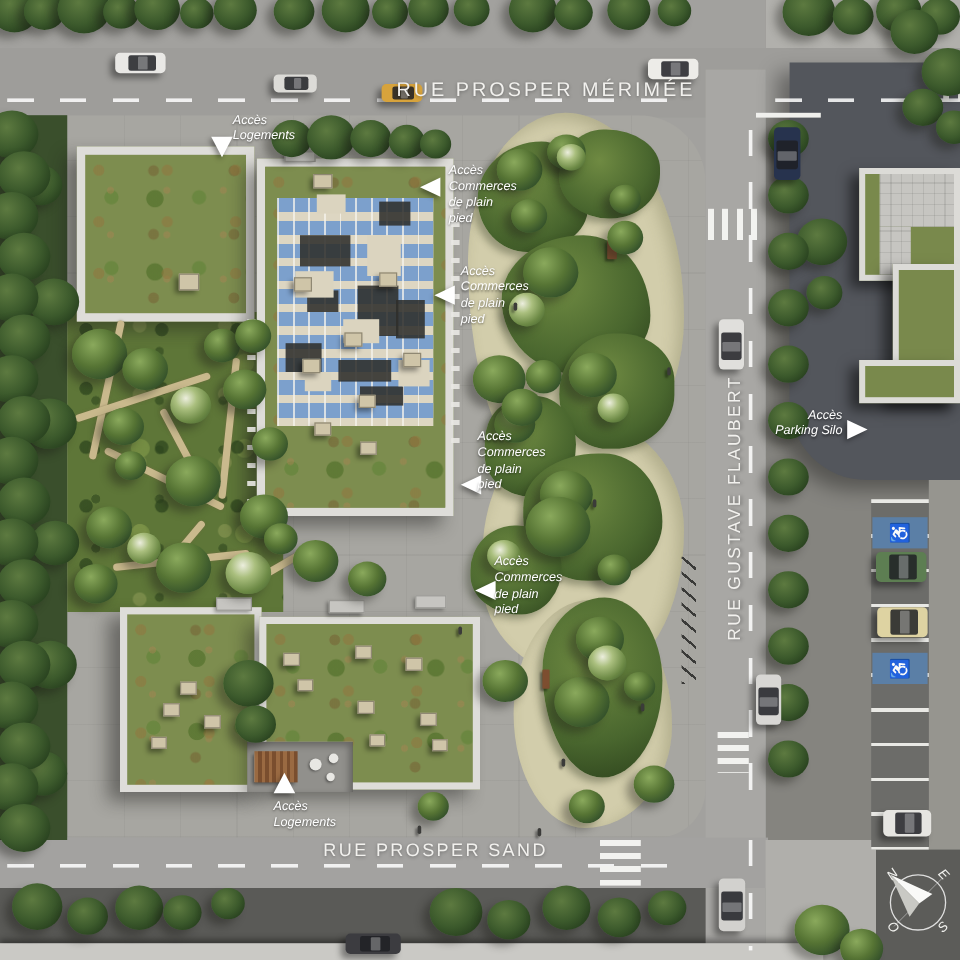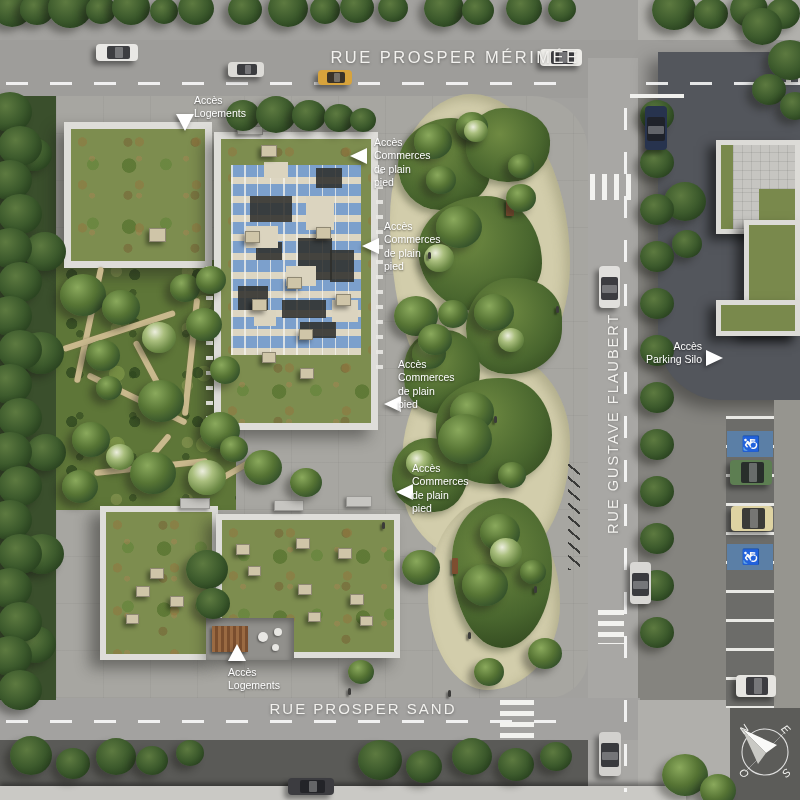--- a/index.html
+++ b/index.html
@@ -61,21 +61,21 @@
 .bench{position:absolute;background:#7d4e30;border-radius:1px;box-shadow:-2px 2px 2px rgba(0,0,0,.4)}
 .car{position:absolute;border-radius:4px;box-shadow:-4px 4px 5px rgba(0,0,0,.4)}
 .car::before{content:"";position:absolute;background:rgba(30,32,36,.85);border-radius:2px}
 .car.h::before{left:26%;right:20%;top:2px;bottom:2px}
 .car.v::before{top:26%;bottom:20%;left:2px;right:2px}
 .car::after{content:"";position:absolute;background:rgba(255,255,255,.3);border-radius:1px}
 .car.h::after{left:46%;right:36%;top:3px;bottom:3px}
 .car.v::after{top:46%;bottom:36%;left:3px;right:3px}
 
 .street-label{position:absolute;color:#f2f1ee;letter-spacing:2.5px;font-size:16px;text-align:center;white-space:nowrap;text-shadow:0 1px 3px rgba(0,0,0,.35)}
-.ann{position:absolute;color:#fff;font-size:10.5px;line-height:1.28;text-shadow:0 1px 2px rgba(0,0,0,.55)}
+.ann{position:absolute;color:#fff;font-style:italic;font-size:10.5px;line-height:1.28;text-shadow:0 1px 2px rgba(0,0,0,.55)}
 .tri{position:absolute;width:0;height:0;filter:drop-shadow(-2px 2px 2px rgba(0,0,0,.4))}
 .tri.down{border-left:9px solid transparent;border-right:9px solid transparent;border-top:17px solid #fff}
 .tri.up{border-left:9px solid transparent;border-right:9px solid transparent;border-bottom:17px solid #fff}
 .tri.left{border-top:8px solid transparent;border-bottom:8px solid transparent;border-right:17px solid #fff}
 .tri.right{border-top:8px solid transparent;border-bottom:8px solid transparent;border-left:17px solid #fff}
 .compass{position:absolute;color:#f2f2ef;font-size:11px;font-style:italic}
 .compass .pt{position:absolute;width:14px;height:14px;display:flex;align-items:center;justify-content:center}
 </style>
 </head>
 <body>
@@ -354,21 +354,21 @@
       <div class="person" style="left: 494px; top: 416px;"></div>
       <div class="person" style="left: 534px; top: 586px;"></div>
       <div class="person" style="left: 468px; top: 632px;"></div>
       <div class="person" style="left: 382px; top: 522px;"></div>
       <div class="person" style="left: 556px; top: 306px;"></div>
       <div class="person" style="left: 448px; top: 690px;"></div>
       <div class="person" style="left: 348px; top: 688px;"></div>
     </div>
 
   <div id="layer-labels">
-    <div class="street-label" style="left:330px;top:48px;width:250px;font-size:16.5px">RUE PROSPER MÉRIMÉE</div>
+    <div class="street-label" style="left:330px;top:66px;width:250px;font-size:16.5px">RUE PROSPER MÉRIMÉE</div>
     <div class="street-label" style="left:513px;top:426px;width:200px;font-size:14.5px;letter-spacing:2px;transform:rotate(-90deg)">RUE GUSTAVE FLAUBERT</div>
     <div class="street-label" style="left:263px;top:700px;width:200px;font-size:15px;letter-spacing:2px">RUE PROSPER SAND</div>
 
     <div class="tri down" style="left:176px;top:114px"></div>
     <div class="ann" style="left:194px;top:94px">
       <div>Accès</div>
       <div>Logements</div>
     </div>
 
     <div class="tri left" style="left:350px;top:148px"></div>

